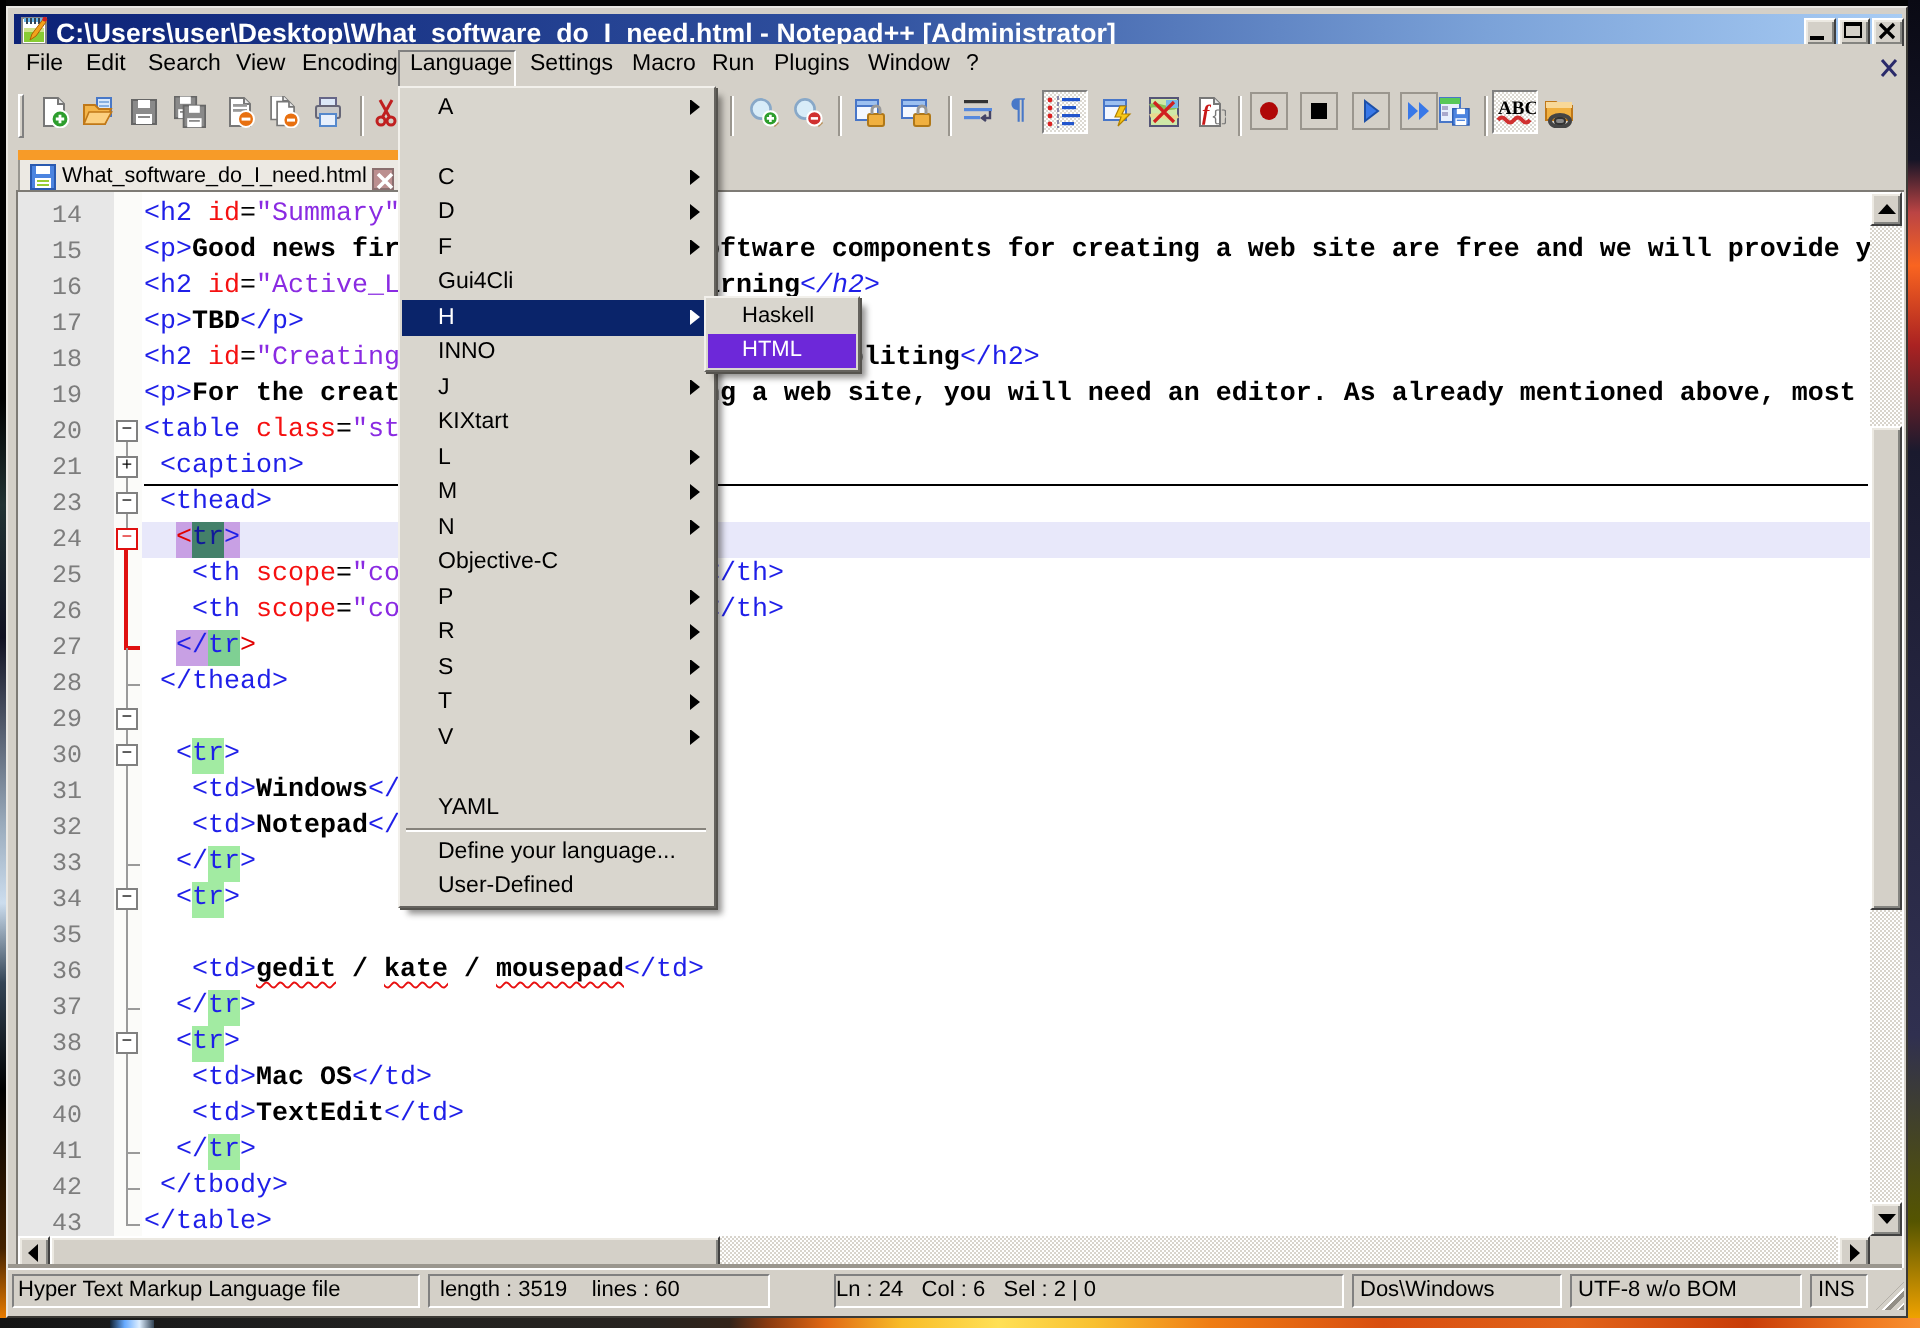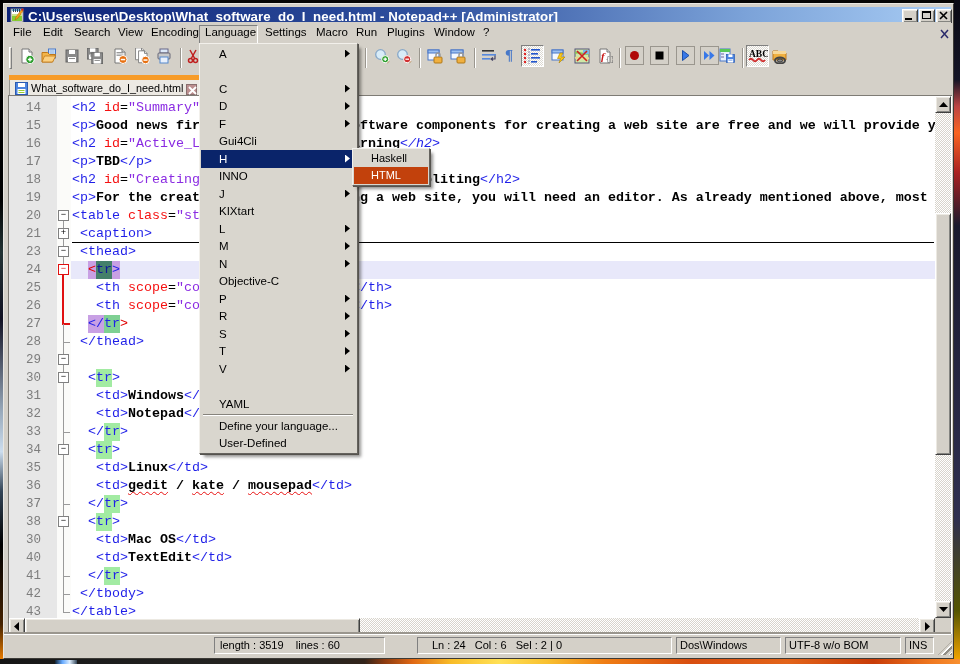--- a/index.html
+++ b/index.html
@@ -72,21 +72,21 @@
 .mi{position:absolute;left:1px;width:156px;height:17.5px;font-size:11.5px;color:#000}
 .mi .lbl{position:absolute;left:18px;top:2.5px}
 .mi.hl{background:#0a246a;color:#fff}
 .marr{position:absolute;right:7px;top:4.5px;width:5px;height:8px;background:#000;clip-path:polygon(0 0,100% 50%,0 100%)}
 .hl .marr{background:#fff}
 .msep{position:absolute;left:3px;width:150px;height:2px;border-top:1px solid #86837c;border-bottom:1px solid #fff}
 #submenu{position:absolute;left:352px;top:148px;width:78px;height:38px;background:#d9d6ce;
  border:1px solid;border-color:#f2f0eb #65635e #65635e #f2f0eb;box-shadow:1px 1px 0 #55534e, 4px 4px 3px -1px rgba(20,18,16,.45);z-index:60}
 .smi{position:absolute;left:1px;width:74px;height:17px;font-size:11px;color:#000}
 .smi .lbl{position:absolute;left:17px;top:2px}
-.smi.hl{background:#c2410c;color:#fff}
+.smi.hl{background:#6d28d9;color:#fff}
 svg{display:block}
 </style></head><body>
 <div id="scr">
 <div class="abs" style="left:0;top:0;width:960px;height:4px;background:#050505"></div>
 <div class="abs" style="left:0;top:0;width:3px;height:664px;background:linear-gradient(#000 0%,#000 30%,#233 38%,#112 48%,#9ab 62%,#cde 68%,#345 74%,#000 82%,#420 94%,#f80 100%)"></div>
 <div class="abs" style="left:954px;top:0;width:6px;height:664px;background:linear-gradient(#0a0a14 0%,#141426 12%,#b44 16%,#f96420 20%,#a22 26%,#1a1a2e 34%,#252540 55%,#303050 78%,#550 92%,#fa0 100%)"></div>
 <div class="abs" style="left:0;top:659px;width:960px;height:5px;background:linear-gradient(90deg,#151515 0%,#1c1c1c 10%,#232220 22%,#282420 34%,#33241a 38%,#8a3a10 40%,#e06814 43%,#f8bc28 47%,#ffe055 52%,#f8c030 57%,#ef7d14 63%,#d84e10 72%,#e2641a 82%,#c83c08 91%,#ef7820 97%,#f89030 100%)"></div>
     <div class="abs" style="left:55px;top:660px;width:22px;height:4px;background:linear-gradient(90deg,#123,#6af,#def,#345)"></div>
 <div id="win"></div>
 <div id="tbar">
@@ -372,21 +372,20 @@
 <div class="crow" style="top:369px">  <span class="t">&lt;</span><span class="t bgg">tr</span><span class="t">&gt;</span></div>
 <div class="ln" style="top:387px">31</div>
 <div class="crow" style="top:387px">   <span class="t">&lt;td&gt;</span><span class="k">Windows</span><span class="t">&lt;/td&gt;</span></div>
 <div class="ln" style="top:405px">32</div>
 <div class="crow" style="top:405px">   <span class="t">&lt;td&gt;</span><span class="k">Notepad</span><span class="t">&lt;/td&gt;</span></div>
 <div class="ln" style="top:423px">33</div>
 <div class="crow" style="top:423px">  <span class="t">&lt;/</span><span class="t bgg">tr</span><span class="t">&gt;</span></div>
 <div class="ln" style="top:441px">34</div>
 <div class="crow" style="top:441px">  <span class="t">&lt;</span><span class="t bgg">tr</span><span class="t">&gt;</span></div>
 <div class="ln" style="top:459px">35</div>
-<div class="crow" style="top:459px">   <span class="t">&lt;td&gt;</span><span class="k">Linux</span><span class="t">&lt;/td&gt;</span></div>
 <div class="ln" style="top:477px">36</div>
 <div class="crow" style="top:477px">   <span class="t">&lt;td&gt;</span><span class="k sq">gedit</span><span class="k"> / </span><span class="k sq">kate</span><span class="k"> / </span><span class="k sq">mousepad</span><span class="t">&lt;/td&gt;</span></div>
 <div class="ln" style="top:495px">37</div>
 <div class="crow" style="top:495px">  <span class="t">&lt;/</span><span class="t bgg">tr</span><span class="t">&gt;</span></div>
 <div class="ln" style="top:513px">38</div>
 <div class="crow" style="top:513px">  <span class="t">&lt;</span><span class="t bgg">tr</span><span class="t">&gt;</span></div>
 <div class="ln" style="top:531px">30</div>
 <div class="crow" style="top:531px">   <span class="t">&lt;td&gt;</span><span class="k">Mac OS</span><span class="t">&lt;/td&gt;</span></div>
 <div class="ln" style="top:549px">40</div>
 <div class="crow" style="top:549px">   <span class="t">&lt;td&gt;</span><span class="k">TextEdit</span><span class="t">&lt;/td&gt;</span></div>
@@ -440,25 +439,28 @@
 <div class="abs dith" style="left:9px;top:618px;width:926px;height:16px"></div>
 <div class="sbtn" style="left:9px;top:618px;width:16px;height:16px">
       <div class="arr arrL" style="left:4px;top:3px"></div>
     </div>
 <div class="sbtn" style="left:919px;top:618px;width:16px;height:16px">
       <div class="arr arrR" style="left:5px;top:3px"></div>
     </div>
 <div class="sbtn" style="left:25px;top:618px;width:335px;height:16px"></div>
 <div class="abs" style="left:935px;top:618px;width:16px;height:16px;background:#d4d0c8"></div>
 <div id="sbar"></div>
+<div class="sfld" style="left:6px;width:204px">
+      <div style="margin-left:2px">Hyper Text Markup Language file</div>
+    </div>
 <div class="sfld" style="left:214px;width:171px">
       <div style="margin-left:5px">length : 3519&nbsp;&nbsp;&nbsp;&nbsp;lines : 60</div>
     </div>
 <div class="sfld" style="left:417px;width:255px">
-      <div style="margin-left:14px">Ln : 24&nbsp;&nbsp;&nbsp;Col : 6&nbsp;&nbsp;&nbsp;Sel : 2 | 0</div>
+      <div style="margin-left:0">Ln : 24&nbsp;&nbsp;&nbsp;Col : 6&nbsp;&nbsp;&nbsp;Sel : 2 | 0</div>
     </div>
 <div class="sfld" style="left:676px;width:105px">
       <div style="margin-left:3px">Dos\Windows</div>
     </div>
 <div class="sfld" style="left:785px;width:116px">
       <div style="margin-left:3px">UTF-8 w/o BOM</div>
     </div>
 <div class="sfld" style="left:905px;width:29px">
       <div style="margin-left:3px">INS</div>
     </div>

